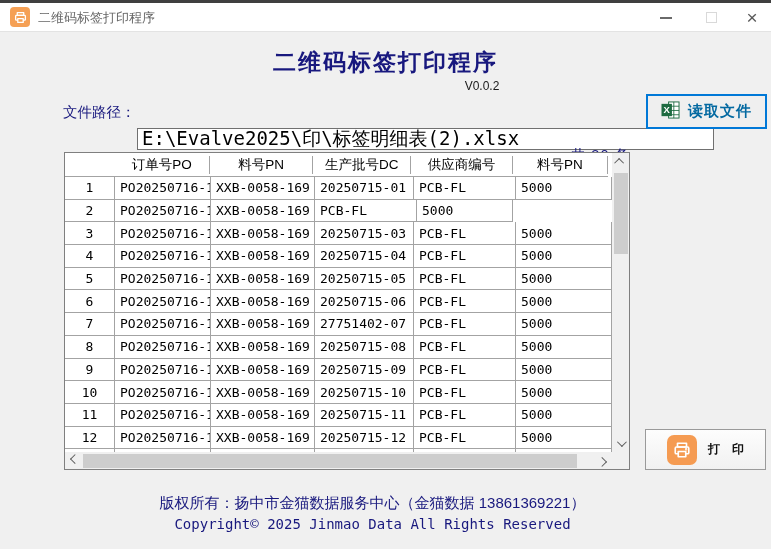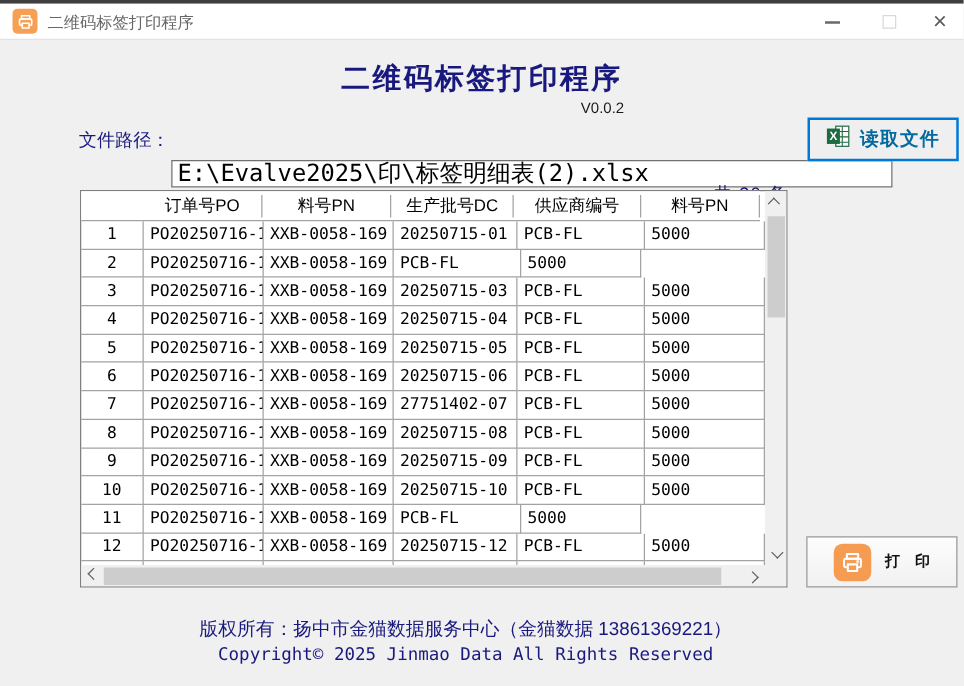--- a/index.html
+++ b/index.html
@@ -195,20 +195,21 @@
         <div class="tcell c1">PO20250716-111</div>
         <div class="tcell c2">XXB-0058-169</div>
         <div class="tcell c3">20250715-10</div>
         <div class="tcell c4">PCB-FL</div>
         <div class="tcell c5">5000</div>
       </div>
       <div class="trow">
         <div class="tcell c0">11</div>
         <div class="tcell c1">PO20250716-111</div>
         <div class="tcell c2">XXB-0058-169</div>
+        <div class="tcell c3">20250715-11</div>
         <div class="tcell c4">PCB-FL</div>
         <div class="tcell c5">5000</div>
       </div>
       <div class="trow">
         <div class="tcell c0">12</div>
         <div class="tcell c1">PO20250716-111</div>
         <div class="tcell c2">XXB-0058-169</div>
         <div class="tcell c3">20250715-12</div>
         <div class="tcell c4">PCB-FL</div>
         <div class="tcell c5">5000</div>

